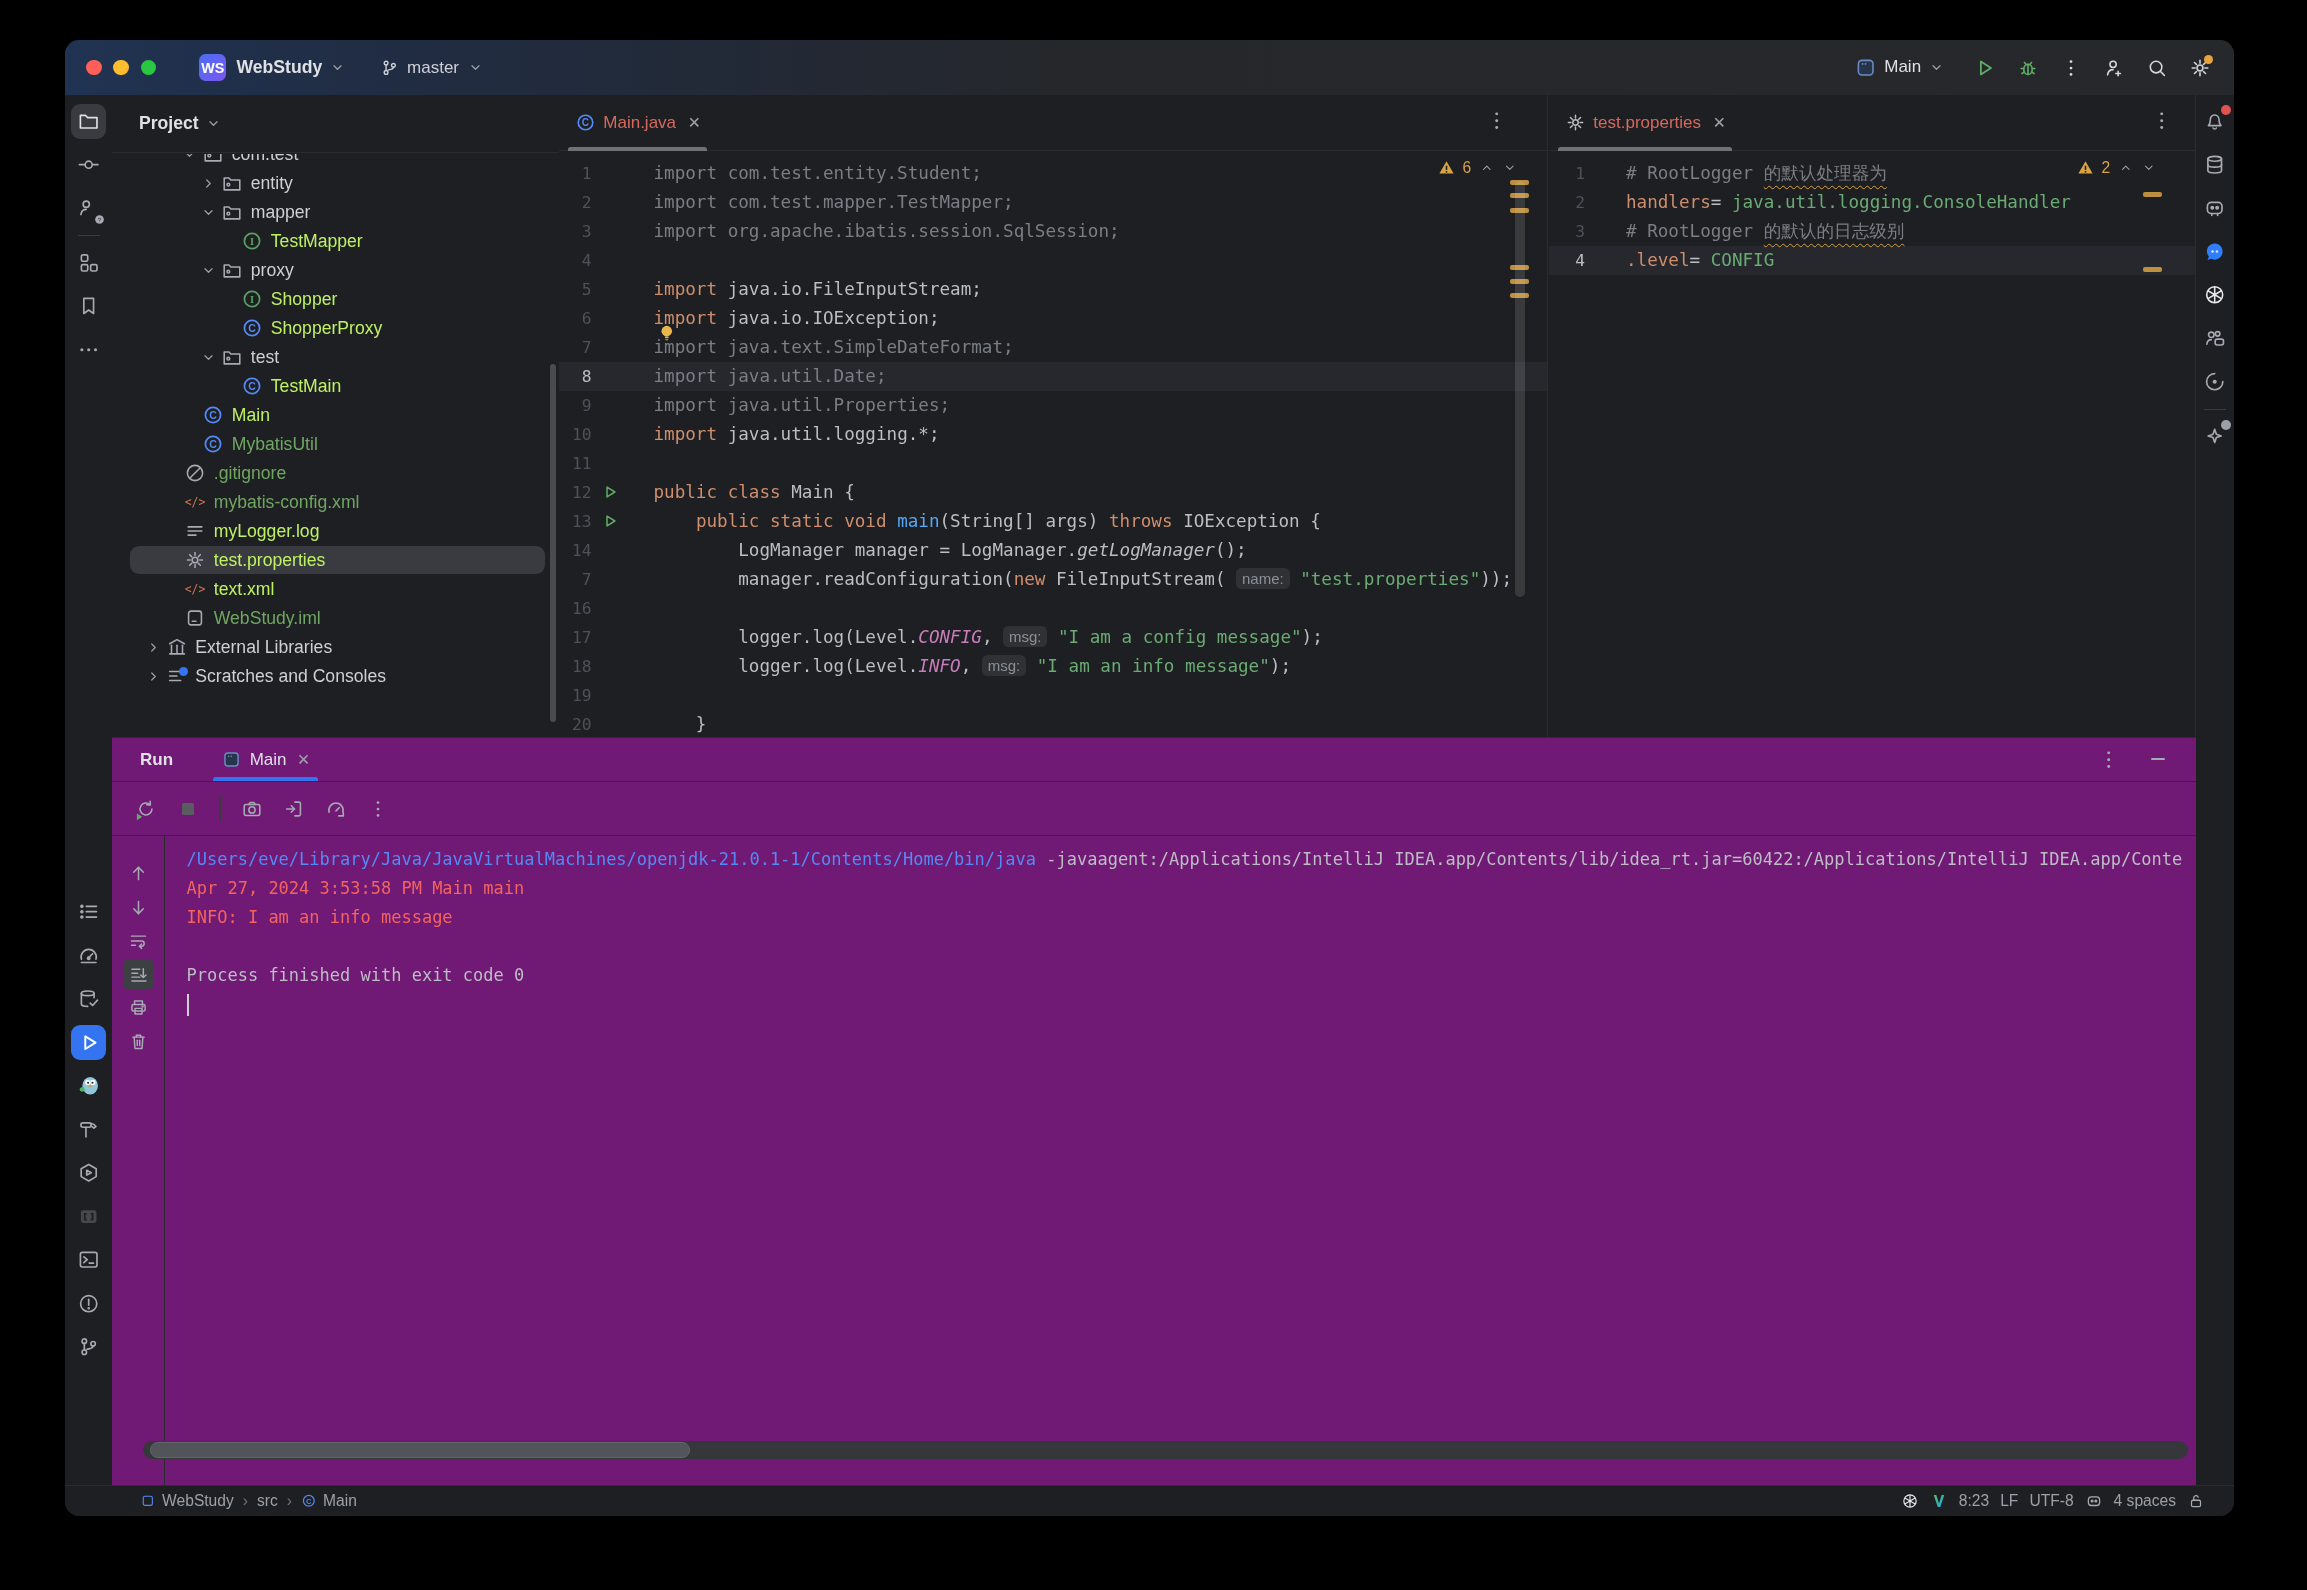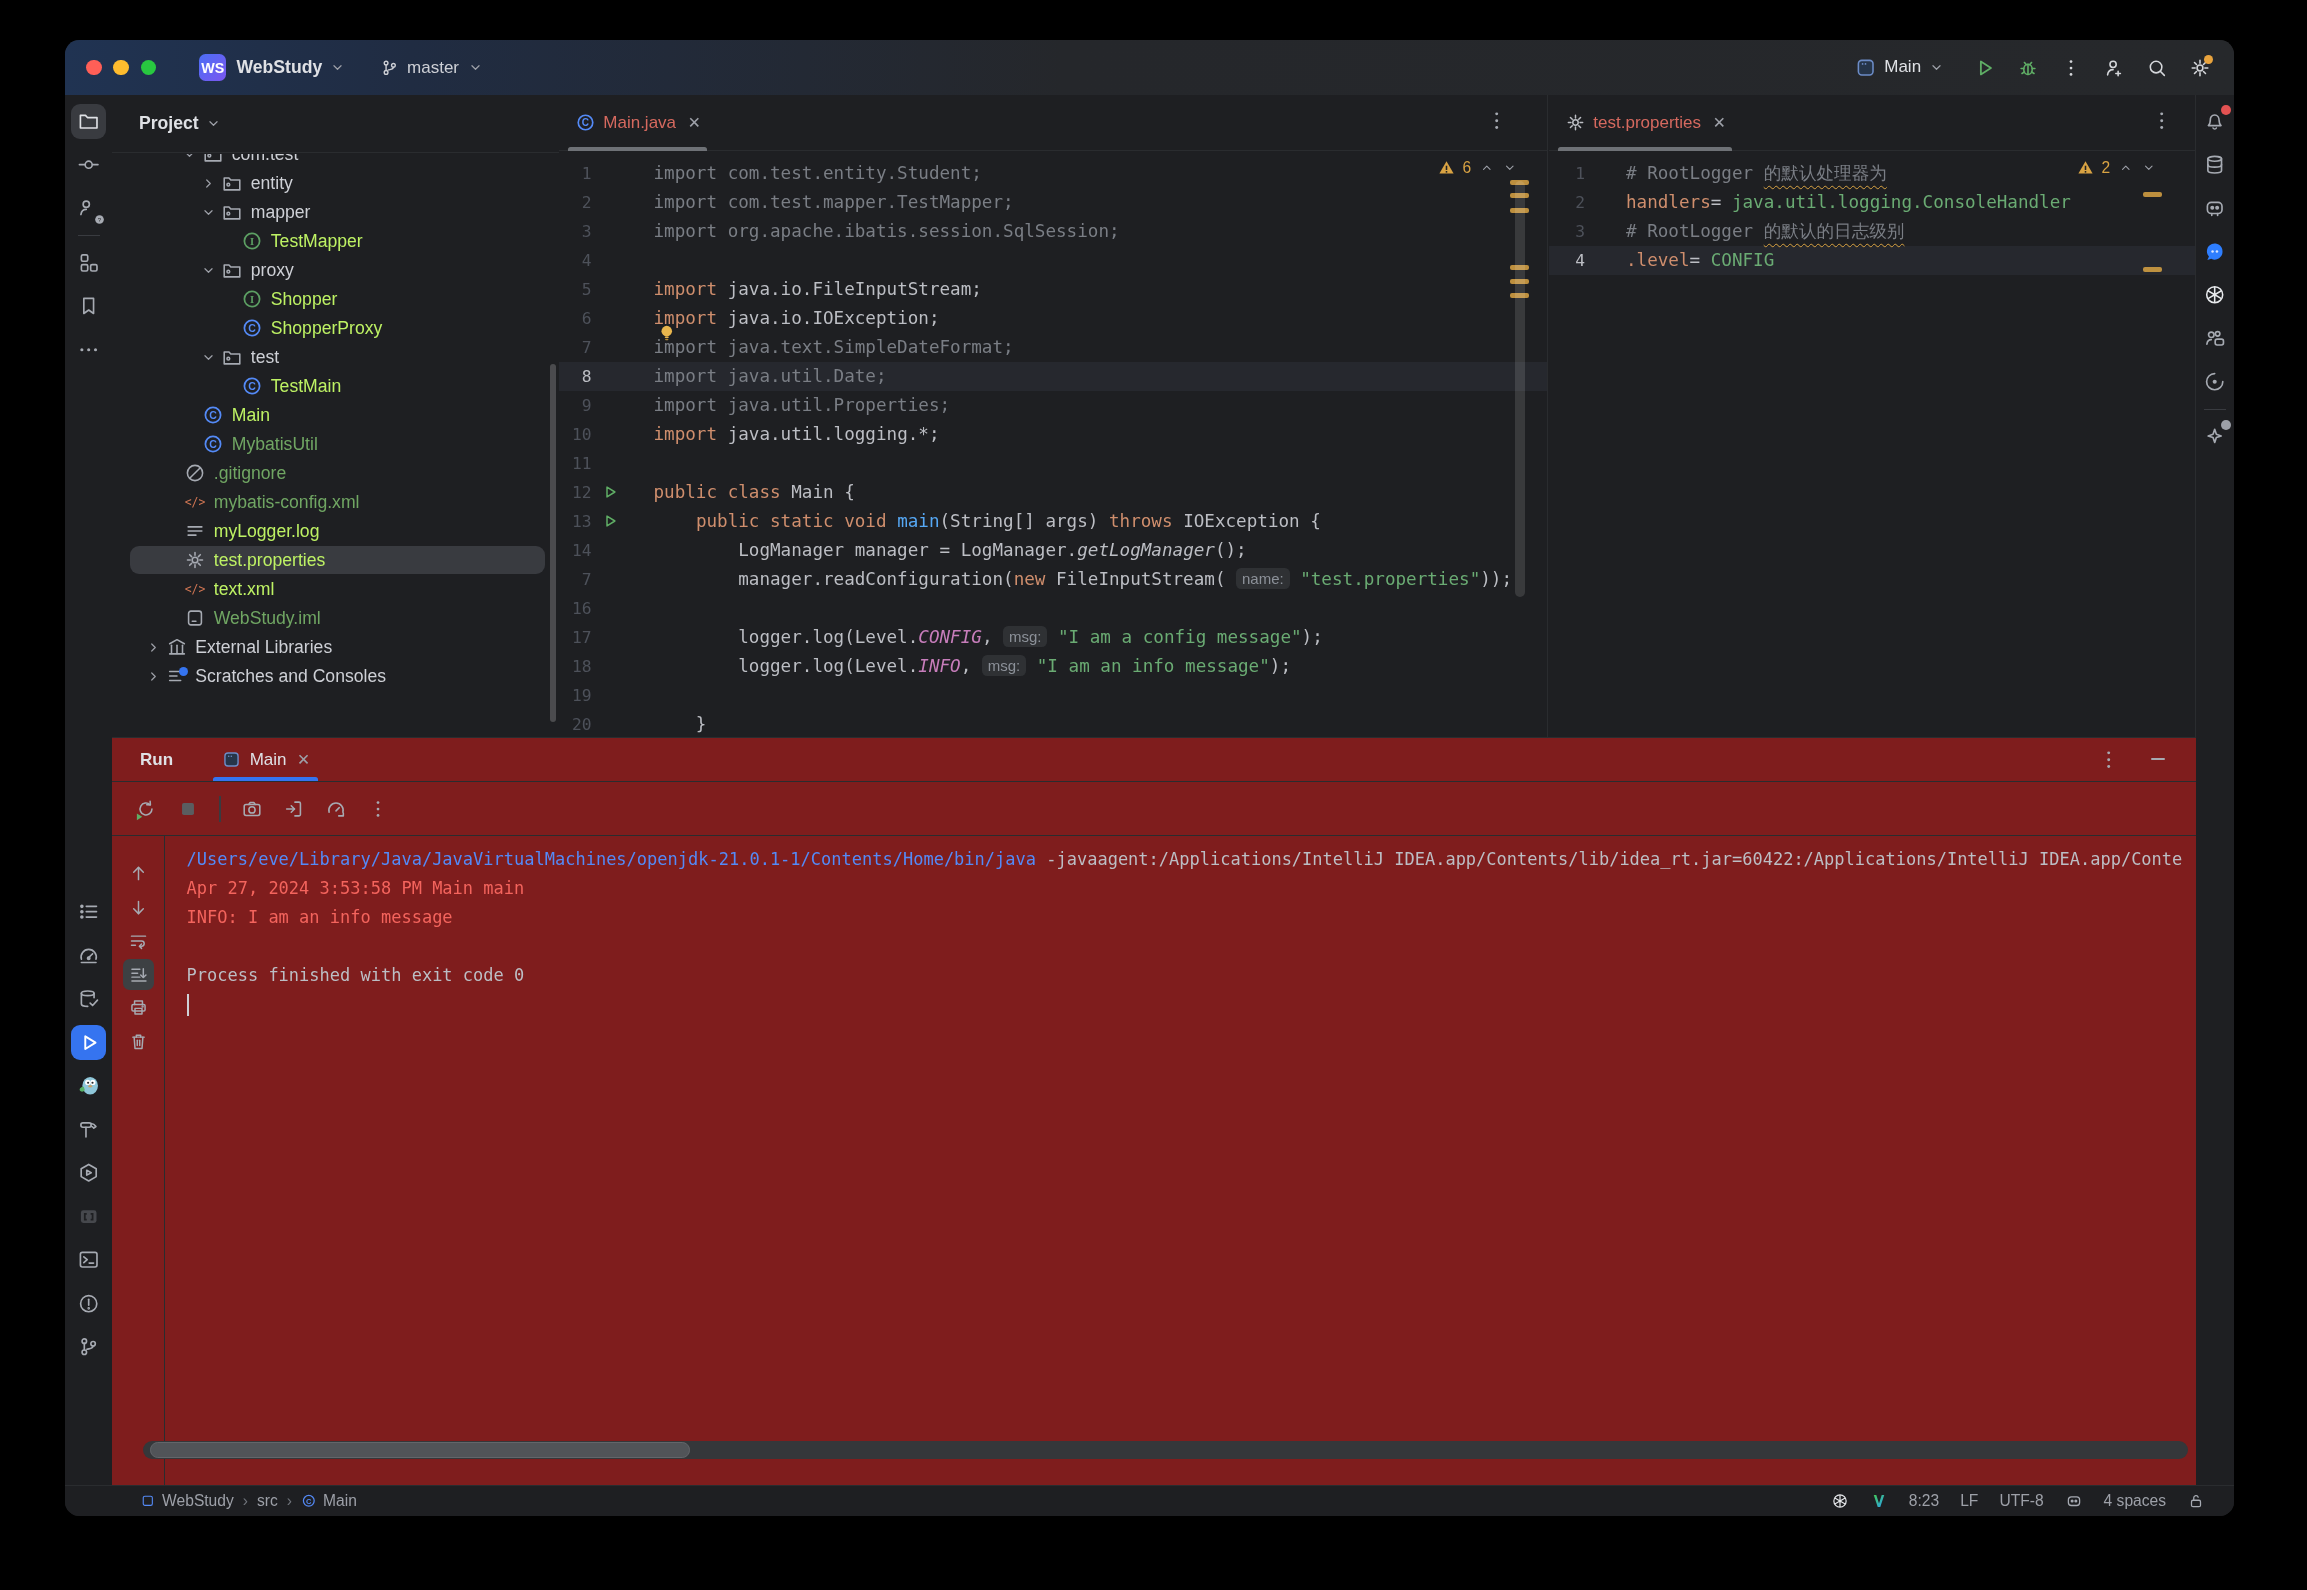--- a/index.html
+++ b/index.html
@@ -78,21 +78,21 @@
   .c-wavy{text-decoration:underline;text-decoration-style:wavy;text-decoration-color:#d9a343;text-decoration-thickness:1.3px;text-underline-offset:5.9px}
   .c-hint{display:inline-block;background:#2f3134;color:#8c9199;border-radius:5.2px;padding:0 5.9px;font-family:"Liberation Sans",sans-serif;font-size:15px;line-height:21.5px;vertical-align:middle;position:relative;top:-1.3px}
   .warnbox{position:absolute;top:7.8px;display:flex;align-items:center;gap:7.8px;z-index:5}
   .warnbox .count{color:#d9a343;font-family:"Liberation Sans",sans-serif;font-size:15.6px}
   .warnbox .chev{width:15.6px;height:15.6px}
   .mark{position:absolute;width:19.5px;height:4.6px;border-radius:2px;background:rgba(217,163,67,.85)}
   .vthumb{position:absolute;width:10.4px;border-radius:5.2px;background:rgba(255,255,255,.12)}
   .bulb{position:absolute;z-index:4}
 
   
-  .run-panel{position:absolute;left:47px;right:38px;top:642px;bottom:0;border-top:1.3px solid #2a2c2f;background:#7f1d1d}
+  .run-panel{position:absolute;left:47px;right:38px;top:642px;bottom:0;border-top:1.3px solid #2a2c2f;background:#701a75}
   .run-head{position:relative;height:43px;border-bottom:1.3px solid #2a2c2f;display:flex;align-items:center}
   .run-title{color:#dfe1e5;font-weight:600;margin-left:28px;font-size:17px}
   .run-tab{position:relative;height:43px;display:flex;align-items:center;gap:7.8px;margin-left:40px;padding:0 7.8px}
   .run-tab .icon{width:21px;height:21px}
   .run-tab .x{color:#9da0a8;font-size:15.6px;margin-left:2.6px}
   .run-tab::after{content:"";position:absolute;left:0;right:0;bottom:0;height:3.9px;border-radius:2.6px 2.6px 0 0;background:#3574f0}
   .run-head-right{position:absolute;right:26px;display:flex;gap:26px;color:#a6aab2;align-items:center}
   .run-head-right .hb{width:23.4px;height:23.4px}
   .run-toolbar{position:relative;height:53px;border-bottom:1.3px solid #2a2c2f;display:flex;align-items:center;padding-left:19.5px;gap:13px}
   .rt-btn{width:29px;height:29px;display:flex;align-items:center;justify-content:center;color:#a6aab2}
@@ -111,21 +111,21 @@
   .caret{display:inline-block;width:2px;height:22px;background:#ced0d6;vertical-align:middle}
   .hscroll{position:absolute;left:31px;right:7.8px;bottom:27px;height:18px;border-radius:9px;background:#35373a}
   .hthumb{position:absolute;left:6.5px;top:1.3px;width:540px;height:15.6px;border-radius:7.8px;background:#515458;border:1.3px solid #63666a;box-sizing:border-box}
 
   
   .statusbar{position:absolute;left:0;right:0;bottom:0;height:30px;border-top:1.3px solid #2a2c2f;background:#1e1f22;display:flex;align-items:center;font-size:15.6px;color:#9da0a8}
   .crumbs{display:flex;align-items:center;margin-left:75px;gap:9px}
   .crumb{display:flex;align-items:center;gap:6.5px}
   .crumb .icon{width:15.6px;height:15.6px}
   .crumb-sep{color:#6f737a}
-  .sb-right{position:absolute;right:29px;display:flex;align-items:center;gap:21px}
+  .sb-right{position:absolute;right:29px;display:flex;align-items:center;gap:11px}
   .sb-icon{width:18px;height:18px;color:#a6aab2}
   .icon{display:inline-flex}
 </style>
 </head>
 <body>
 
 <div class="window">
 
   <div class="titlebar">
     <div class="traffic">

